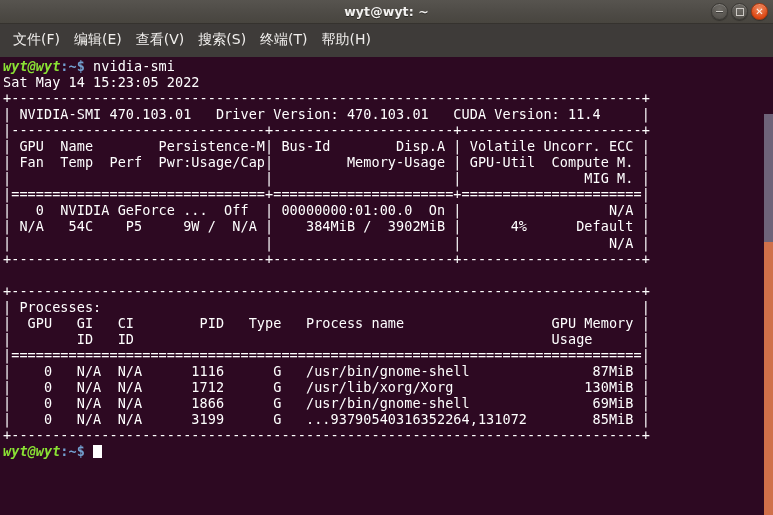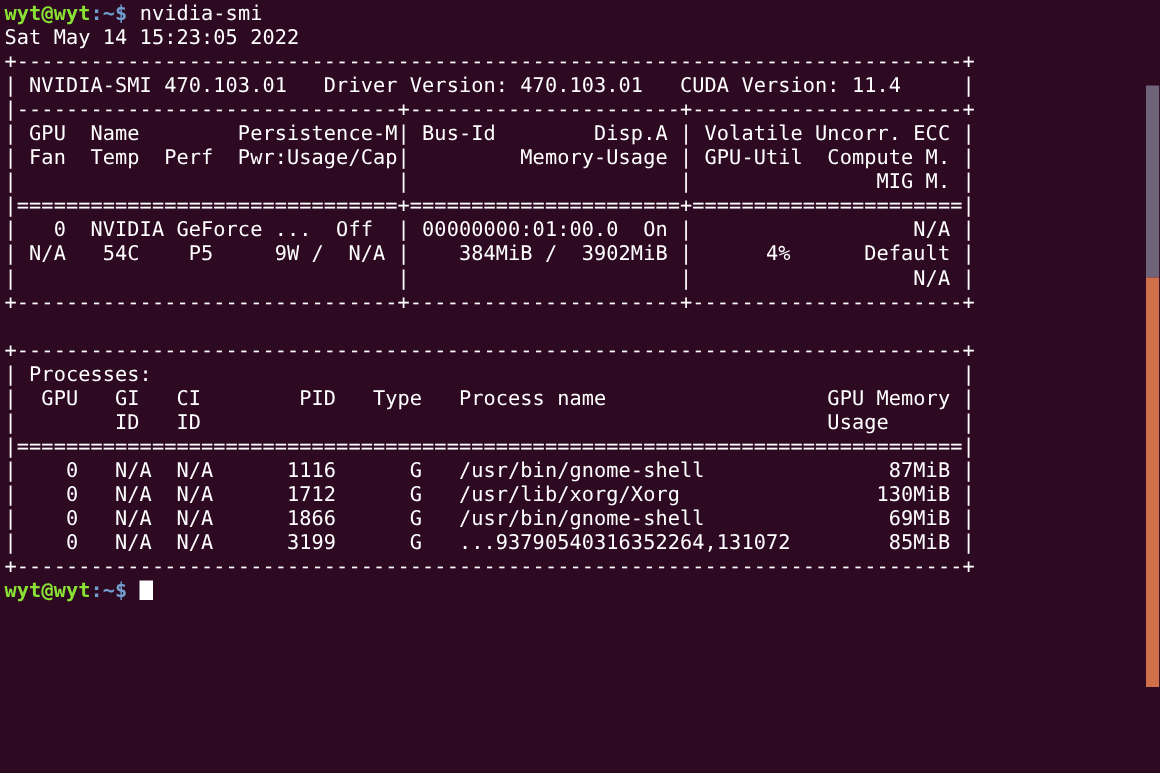--- a/index.html
+++ b/index.html
@@ -120,21 +120,21 @@
     font-family: "DejaVu Sans Mono", monospace;
     font-size: 13.5px;
     line-height: 16.05px;
     letter-spacing: 0.06px;
     color: #ffffff;
     white-space: pre;
     margin: 0;
     -webkit-font-smoothing: none;
   }
   .ln { display: block; height: 16.05px; white-space: pre; }
-  .u-green { color: #8ae234; font-weight: bold; }
+  .u-green { color: #8ae234; font-weight: bold; font-style: italic; }
   .u-blue  { color: #729fcf; font-weight: bold; }
   .u-white { color: #ffffff; text-align: right; }
   .cursor {
     display: inline-block;
     width: 8.95px;
     height: 13px;
     background: #ffffff;
     vertical-align: -2px;
   }
 
@@ -160,21 +160,47 @@
     width: 9px;
     height: 330px;
     background: #d0704a;
   }
 </style>
 </head>
 <body>
 
 <div id="window">
 
-
+  <div id="titlebar">
+    <span id="title-text">wyt@wyt: ~</span>
+    <div id="window-controls">
+      <div class="wbtn grey">
+        <span class="glyph">
+            <span class="minglyph"></span>
+          </span>
+      </div>
+      <div class="wbtn grey">
+        <span class="glyph">
+            <span class="maxglyph"></span>
+          </span>
+      </div>
+      <div class="wbtn close">
+        <span class="glyph">✕</span>
+      </div>
+    </div>
+  </div>
+
+  <div id="menubar">
+    <div class="menu-item">文件(F)</div>
+    <div class="menu-item">编辑(E)</div>
+    <div class="menu-item">查看(V)</div>
+    <div class="menu-item">搜索(S)</div>
+    <div class="menu-item">终端(T)</div>
+    <div class="menu-item">帮助(H)</div>
+  </div>
 
   <div id="terminal">
     <div id="term-text"><span class="ln"><span class="u-green">wyt@wyt</span><span class="u-blue">:~$</span><span class="u-white"> nvidia-smi</span></span><span class="ln">Sat May 14 15:23:05 2022</span><span class="ln">+-----------------------------------------------------------------------------+</span><span class="ln">| NVIDIA-SMI 470.103.01   Driver Version: 470.103.01   CUDA Version: 11.4     |</span><span class="ln">|-------------------------------+----------------------+----------------------+</span><span class="ln">| GPU  Name        Persistence-M| Bus-Id        Disp.A | Volatile Uncorr. ECC |</span><span class="ln">| Fan  Temp  Perf  Pwr:Usage/Cap|         Memory-Usage | GPU-Util  Compute M. |</span><span class="ln">|                               |                      |               MIG M. |</span><span class="ln">|===============================+======================+======================|</span><span class="ln">|   0  NVIDIA GeForce ...  Off  | 00000000:01:00.0  On |                  N/A |</span><span class="ln">| N/A   54C    P5     9W /  N/A |    384MiB /  3902MiB |      4%      Default |</span><span class="ln">|                               |                      |                  N/A |</span><span class="ln">+-------------------------------+----------------------+----------------------+</span><span class="ln"></span><span class="ln">+-----------------------------------------------------------------------------+</span><span class="ln">| Processes:                                                                  |</span><span class="ln">|  GPU   GI   CI        PID   Type   Process name                  GPU Memory |</span><span class="ln">|        ID   ID                                                   Usage      |</span><span class="ln">|=============================================================================|</span><span class="ln">|    0   N/A  N/A      1116      G   /usr/bin/gnome-shell               87MiB |</span><span class="ln">|    0   N/A  N/A      1712      G   /usr/lib/xorg/Xorg                130MiB |</span><span class="ln">|    0   N/A  N/A      1866      G   /usr/bin/gnome-shell               69MiB |</span><span class="ln">|    0   N/A  N/A      3199      G   ...93790540316352264,131072        85MiB |</span><span class="ln">+-----------------------------------------------------------------------------+</span><span class="ln"><span class="u-green">wyt@wyt</span><span class="u-blue">:~$</span><span> </span><span class="cursor"></span></span></div>
 
     <div id="scrollbar">
       <div id="sb-track-top"></div>
       <div id="sb-thumb"></div>
     </div>
   </div>
 

